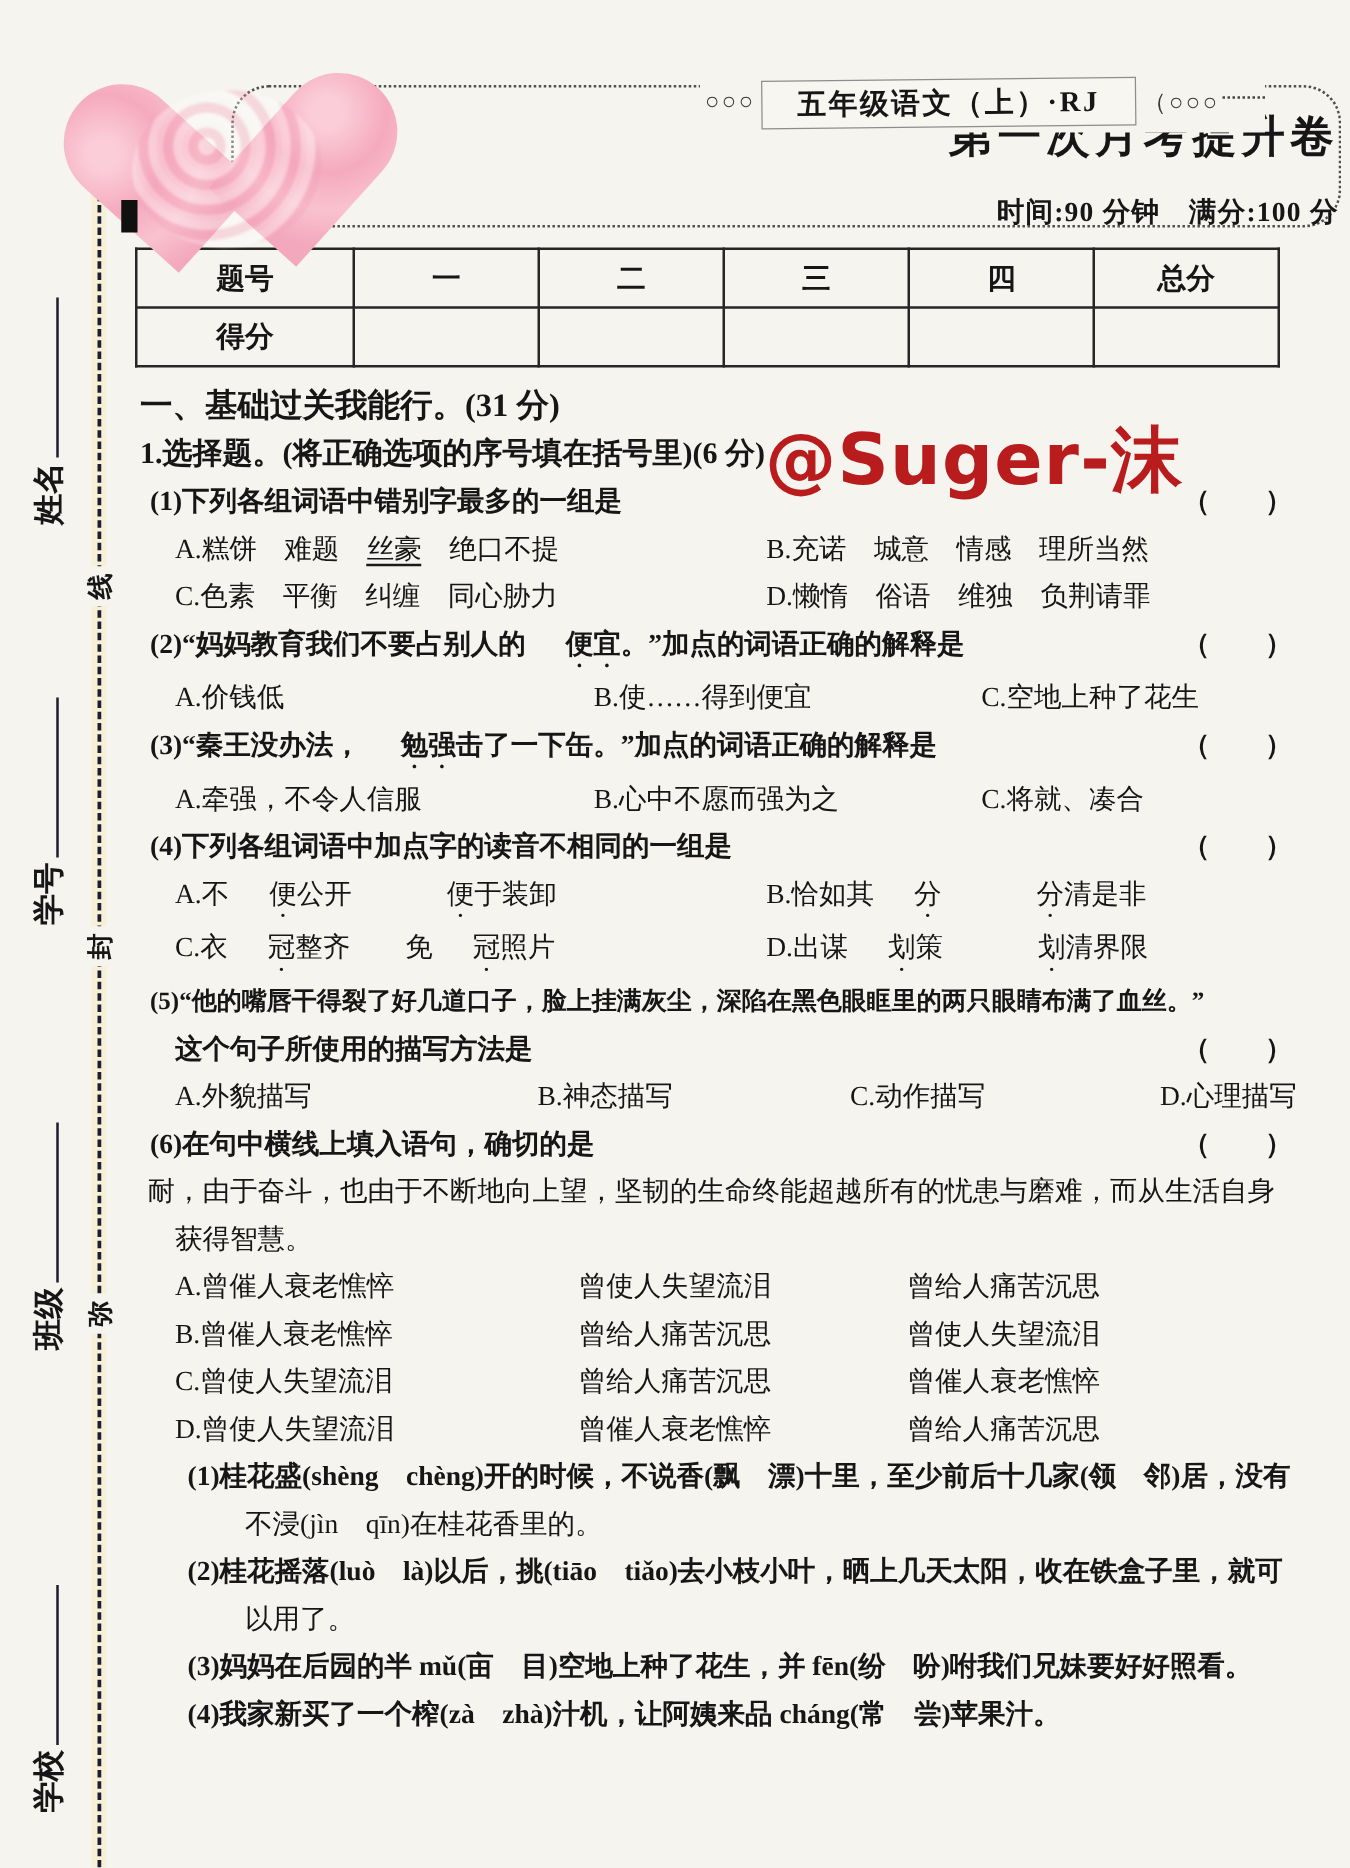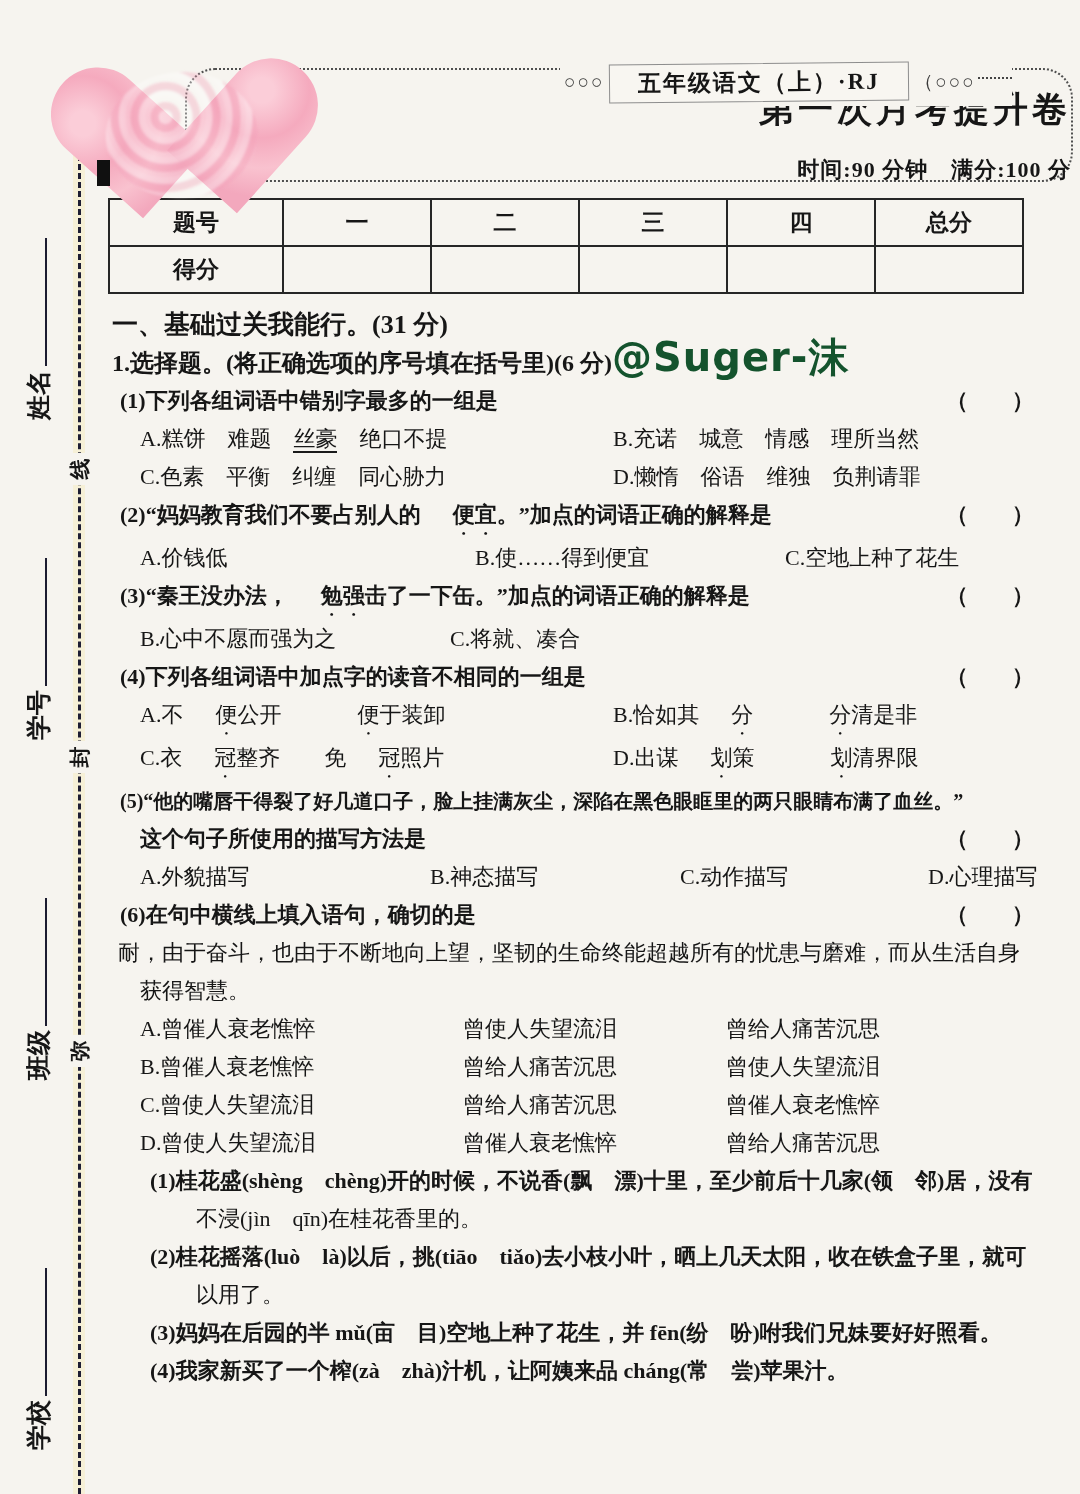--- a/index.html
+++ b/index.html
@@ -70,21 +70,21 @@
   .paren{margin-left:auto;padding-right:4px;}
   .w473{width:473px;} .w335{width:335px;} .w310{width:310px;}
   .w290{width:290px;} .w250{width:250px;} .w248{width:248px;}
   .w323{width:323px;} .w263{width:263px;}
   .em-dot{-webkit-text-emphasis:filled dot;-webkit-text-emphasis-position:under right;
           text-emphasis:filled dot;text-emphasis-position:under right;margin-left:32px;}
   .u-line{border-bottom:2.2px solid #1a1a1a;}
 
   .watermark{position:absolute;left:612px;top:330px;z-index:6;
              font-family:"DejaVu Sans","Liberation Sans",sans-serif;
-             font-weight:bold;font-size:40px;letter-spacing:1px;color:#14532d;}
+             font-weight:bold;font-size:57px;letter-spacing:1px;color:#b91c1c;}
 </style>
 </head>
 <body>
 
 <div class="page">
 
   <div class="seal-glow"></div>
   <div class="seal-dash"></div>
 
   <div class="mfield" style="top:282px">
@@ -173,20 +173,21 @@
       <span class="w335">A.价钱低</span>
       <span class="w310">B.使……得到便宜</span>
       <span>C.空地上种了花生</span>
     </div>
 
     <div class="ln sub ind1">
       <span><span>(3)“秦王没办法，</span><span class="em-dot">勉强</span><span>击了一下缶。”加点的词语正确的解释是</span></span>
       <span class="paren">（　　）</span>
     </div>
     <div class="ln ind2">
+      <span class="w335">A.牵强，不令人信服</span>
       <span class="w310">B.心中不愿而强为之</span>
       <span>C.将就、凑合</span>
     </div>
 
     <div class="ln sub ind1">
       <span>(4)下列各组词语中加点字的读音不相同的一组是</span>
       <span class="paren">（　　）</span>
     </div>
     <div class="ln ind2">
       <span class="w473"><span>A.不</span><span class="em-dot">便</span><span>公开　　</span><span class="em-dot">便</span><span>于装卸</span></span>

